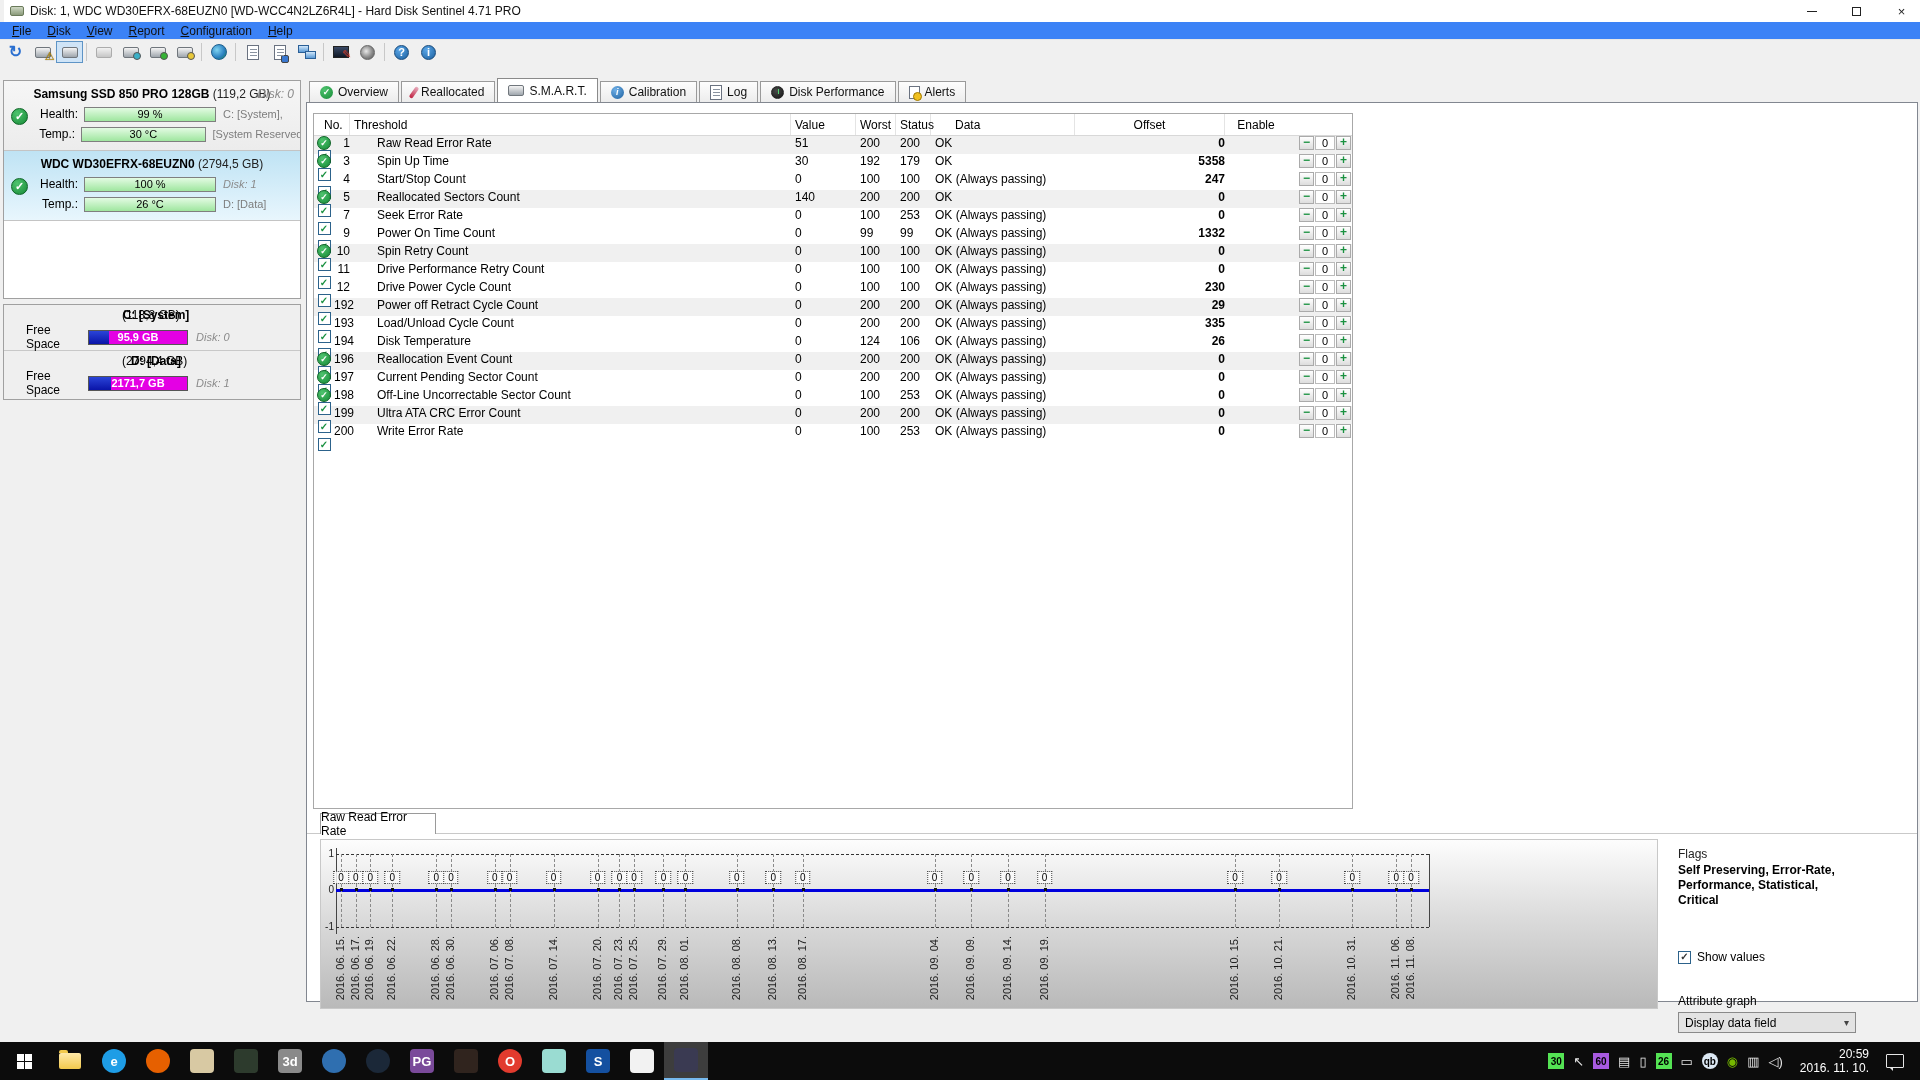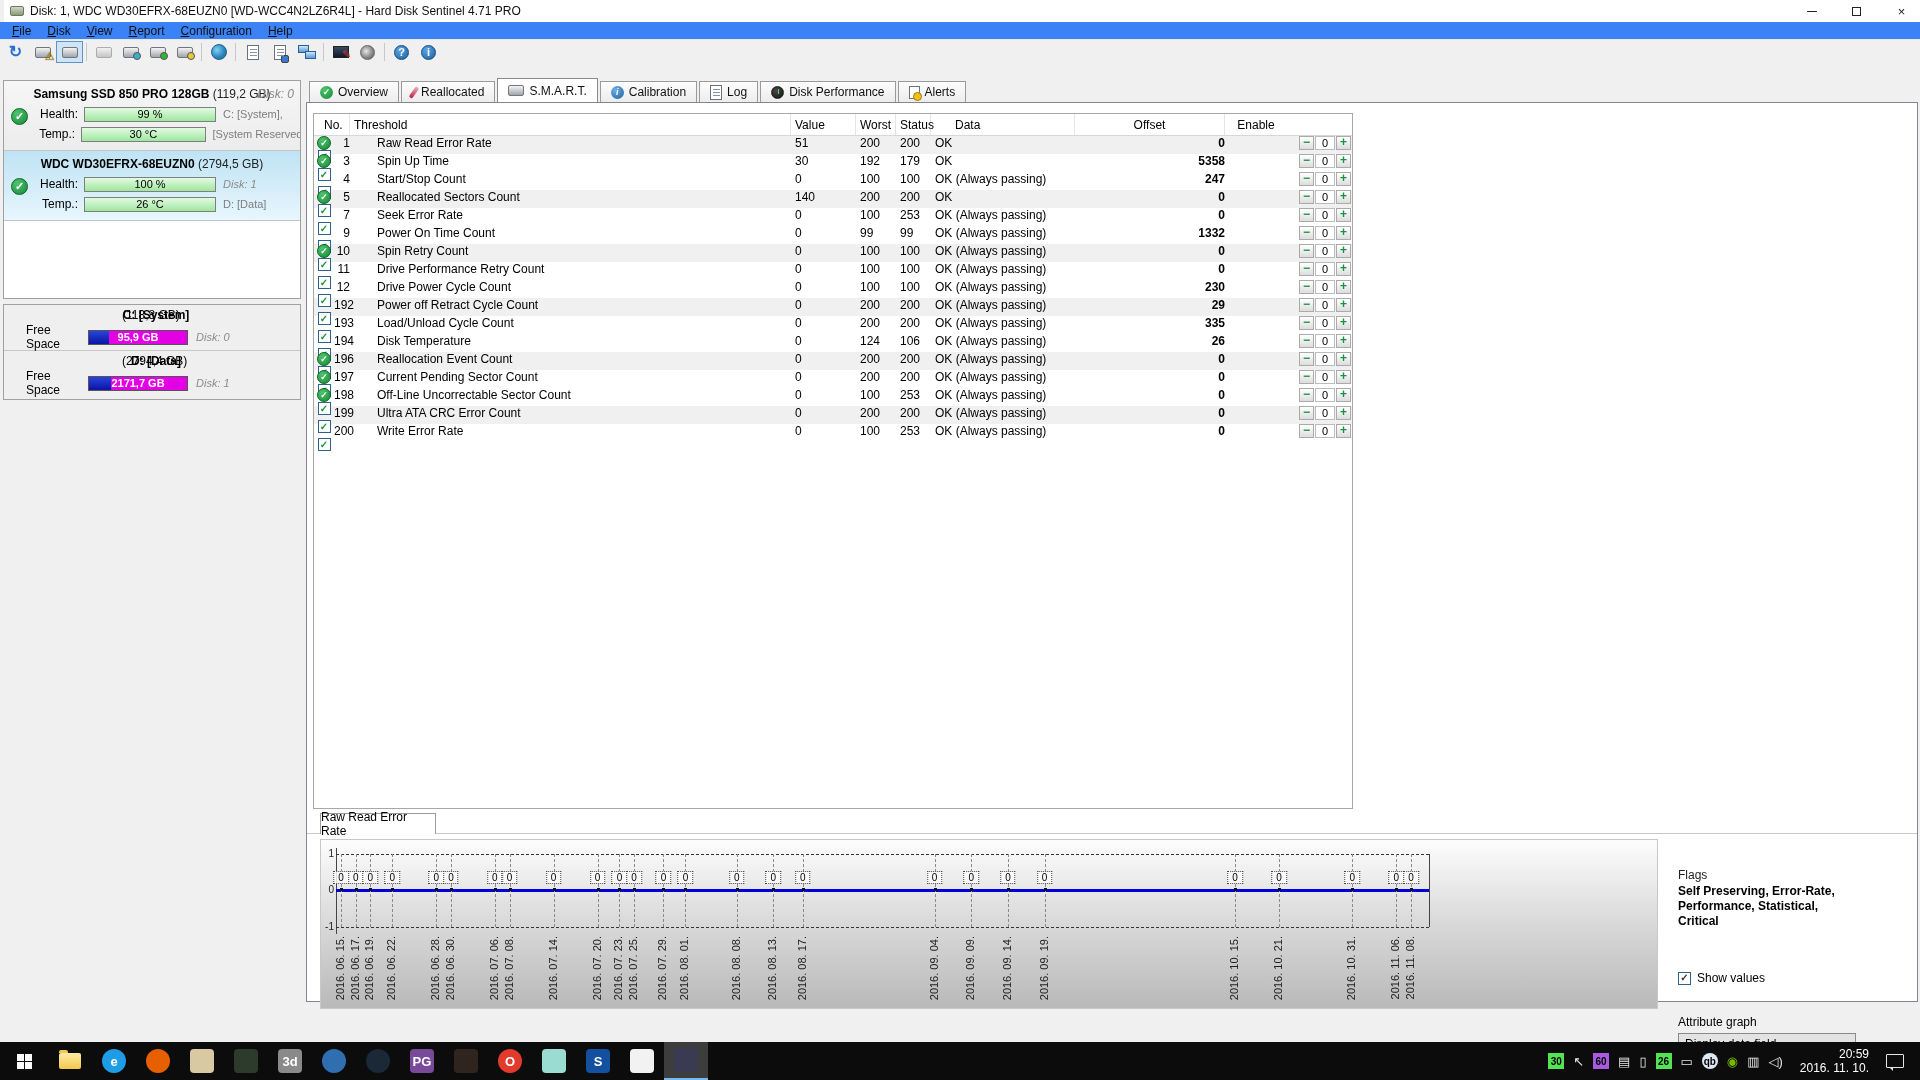--- a/index.html
+++ b/index.html
@@ -119,21 +119,21 @@
   .ytick { position:absolute; width:13px; text-align:right; font-size:10px; color:#222; }
   .dashline { position:absolute; left:15px; width:1093px; border-top:1px dashed #333; height:0; }
   .plot-right { position:absolute; left:1108px; top:14px; width:1px; height:73px; background:#444; }
   .zeroline { position:absolute; left:15px; top:49px; width:1093px; height:3px; background:#0000dd; }
   .gridline { position:absolute; top:14px; width:1px; height:73px; border-left:1px dashed #8a8a8a; }
   .gdot { position:absolute; top:48px; width:3px; height:3px; background:#111; }
   .vbox { position:absolute; top:31px; transform:translateX(-50%); border:1px dotted #444; background:rgba(250,250,250,.85); font-size:10px; line-height:11px; padding:0 4px; color:#000; }
   .dlabel2 { position:absolute; top:96px; font-size:11px; color:#222; writing-mode:vertical-rl; transform:rotate(180deg); white-space:nowrap; }
 
   
-  .flags-panel { position:absolute; left:1371px; top:765px; width:200px; }
+  .flags-panel { position:absolute; left:1371px; top:744px; width:200px; }
   .flags-label { color:#222; }
   .flags-value { font-weight:bold; margin-top:2px; line-height:15px; width:170px; }
   .showvals { display:flex; align-items:center; gap:6px; margin-top:42px; }
   .attr-label { margin-top:30px; }
   .dropdown { margin-top:4px; width:178px; height:21px; border:1px solid #8a8a8a; background:#e3e3e3; display:flex; align-items:center; padding:0 6px; }
   .dropdown .chev { margin-left:auto; color:#444; font-size:10px; }
 
   
   .statusbar { position:absolute; left:0; top:1022px; width:100%; height:20px; background:#f0f0f0; border-top:1px solid #d5d5d5; display:flex; align-items:center; padding-left:4px; color:#111; }
 

